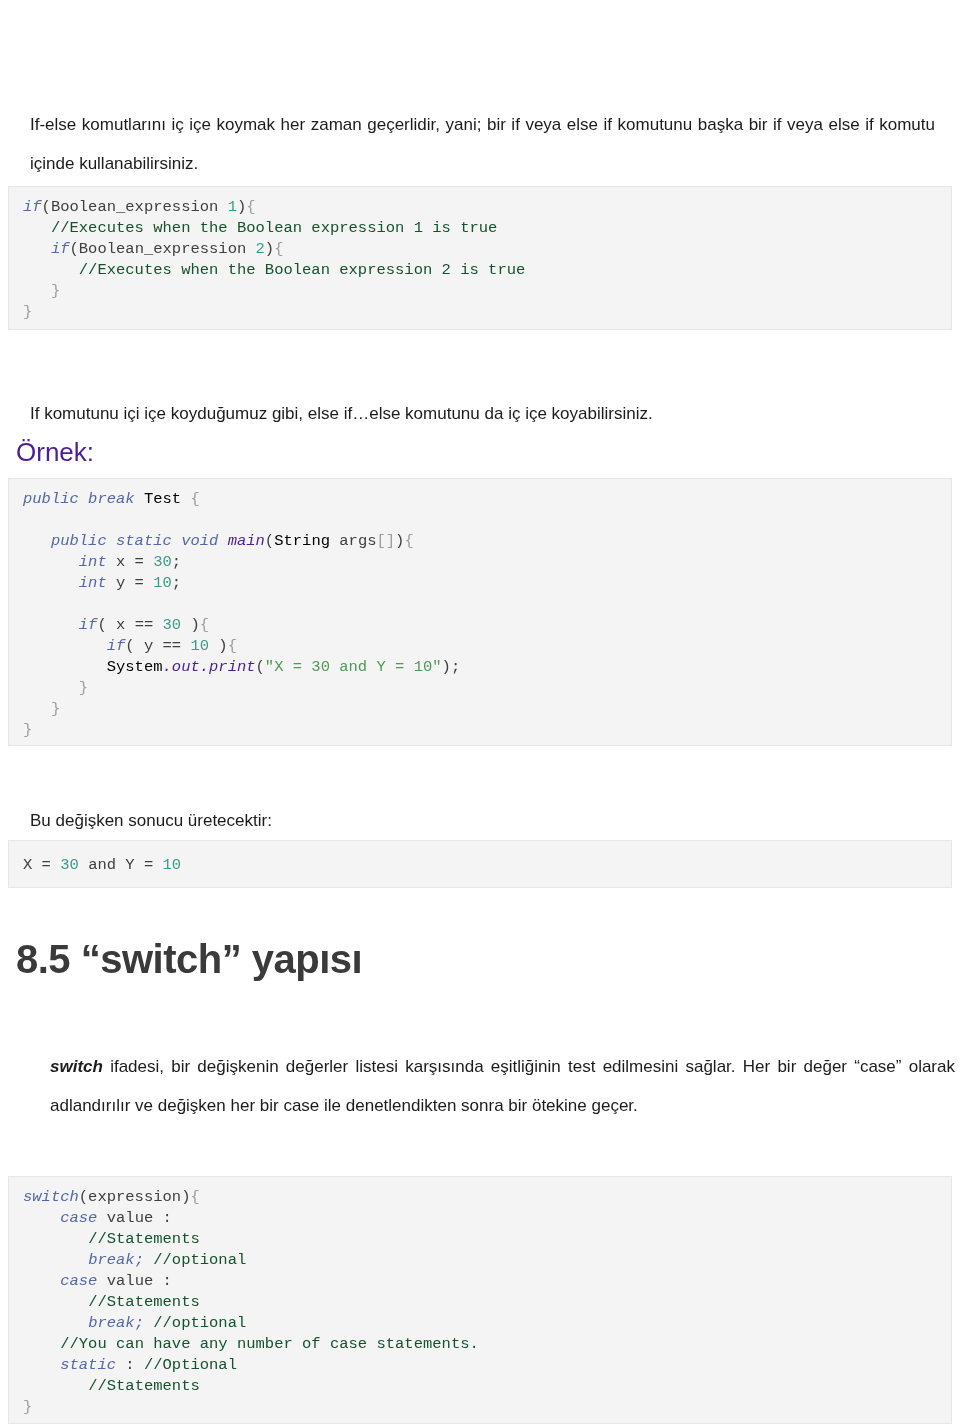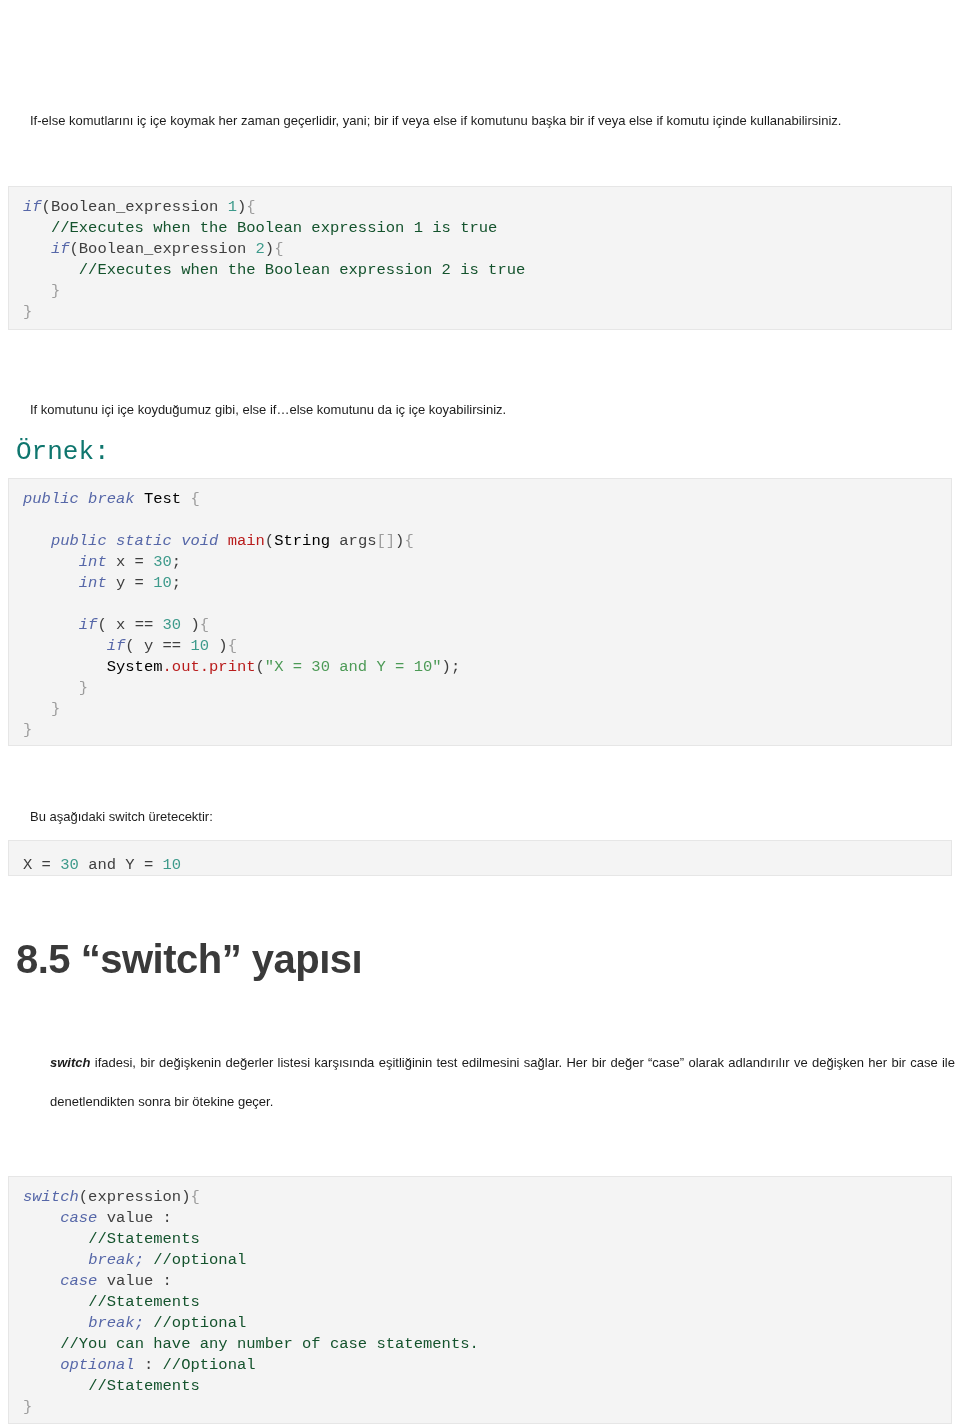--- a/index.html
+++ b/index.html
@@ -34,21 +34,21 @@
     color: #3a3a3a;
     letter-spacing: -0.5px;
   }
 
   #heading-1-wrap { position: absolute; left: 16px; top: 4px; }
   #heading-2-wrap { position: absolute; left: 16px; top: 936px; }
 
   .body-par {
     position: absolute;
     font-family: "Liberation Sans", sans-serif;
-    font-size: 13px;
+    font-size: 17px;
     line-height: 39px;
     color: #1c1c1c;
     text-align: justify;
     text-justify: inter-word;
   }
 
   .body-par .lead-em {
     font-weight: bold;
     font-style: italic;
   }
@@ -77,52 +77,52 @@
     width: 905px;
     margin-left: 20px;
   }
 
   .ornek {
     position: absolute;
     left: 16px;
     top: 436px;
     font-size: 26px;
     line-height: 32px;
-    color: #0f766e;
-    font-family: Liberation Mono, monospace;
+    color: #4c1d95;
+    font-family: Liberation Sans, sans-serif;
   }
 
   .codeblock {
     position: absolute;
     left: 8px;
     width: 944px;
     box-sizing: border-box;
     background: #f4f4f4;
     border: 1px solid #e6e6e6;
     font-family: "Liberation Mono", monospace;
     font-size: 15.5px;
     line-height: 21px;
     white-space: pre;
     color: #3f3f3f;
     padding: 10px 0 10px 14px;
     overflow: hidden;
   }
 
   #code-nested-if { top: 186px; height: 144px; }
   #code-example   { top: 478px; height: 268px; }
-  #code-output    { top: 840px; height: 36px; padding-top: 14px; }
+  #code-output    { top: 840px; height: 48px; padding-top: 14px; }
   #code-switch    { top: 1176px; height: 248px; }
 
   
   .kw   { color: #5667a8; font-style: italic; }        
   .cls  { color: #000000; }        
   .num  { color: #3d9a8b; }        
   .cmt  { color: #14532d; }        
   .str  { color: #4c9a56; }        
-  .fn   { color: #b91c1c; }        
+  .fn   { color: #4c1d95; font-style: italic; }        
   .pl   { color: #3f3f3f; text-align: right; }        
   .brc  { color: #9c9c9c; }        
 </style>
 </head>
 <body>
 
 <div class="page">
 
 
   <p class="body-par" id="par-intro">If-else komutlarını iç içe koymak her zaman geçerlidir, yani; bir if veya else if komutunu başka bir if veya else if komutu içinde kullanabilirsiniz.</p>
@@ -144,35 +144,35 @@
       <span class="kw">int</span><span class="pl"> x = </span><span class="num">30</span><span class="pl">;</span>
       <span class="kw">int</span><span class="pl"> y = </span><span class="num">10</span><span class="pl">;</span>
 
       <span class="kw">if</span><span class="pl">( x == </span><span class="num">30</span><span class="pl"> )</span><span class="brc">{</span>
          <span class="kw">if</span><span class="pl">( y == </span><span class="num">10</span><span class="pl"> )</span><span class="brc">{</span>
          <span class="cls">System</span><span class="fn">.out.print</span><span class="pl">(</span><span class="str">"X = 30 and Y = 10"</span><span class="pl">);</span>
       <span class="brc">}</span>
    <span class="brc">}</span>
 <span class="brc">}</span></div>
 
-  <p class="body-par" id="par-output-label">Bu aşağıdaki switch üretecektir:</p>
+  <p class="body-par" id="par-output-label">Bu değişken sonucu üretecektir:</p>
 
   <div class="codeblock" id="code-output"><span class="pl">X = </span><span class="num">30</span><span class="pl"> and Y = </span><span class="num">10</span></div>
 
   <div id="heading-2-wrap">
     <h1 class="section-heading">8.5 “switch” yapısı</h1>
   </div>
 
   <p class="body-par" id="par-switch"><em class="lead-em">switch</em><span> ifadesi, bir değişkenin değerler listesi karşısında eşitliğinin test edilmesini sağlar. Her bir değer “case” olarak adlandırılır ve değişken her bir case ile denetlendikten sonra bir ötekine geçer.</span></p>
 
   <div class="codeblock" id="code-switch"><span class="kw">switch</span><span class="pl">(expression)</span><span class="brc">{</span>
     <span class="kw">case</span><span class="pl"> value :</span>
        <span class="cmt">//Statements</span>
        <span class="kw">break;</span> <span class="cmt">//optional</span>
     <span class="kw">case</span><span class="pl"> value :</span>
        <span class="cmt">//Statements</span>
        <span class="kw">break;</span> <span class="cmt">//optional</span>
     <span class="cmt">//You can have any number of case statements.</span>
-    <span class="kw">optional</span><span class="pl"> : </span><span class="cmt">//Optional</span>
+    <span class="kw">static</span><span class="pl"> : </span><span class="cmt">//Optional</span>
        <span class="cmt">//Statements</span>
 <span class="brc">}</span></div>
 
 </div>
 
 </body></html>

